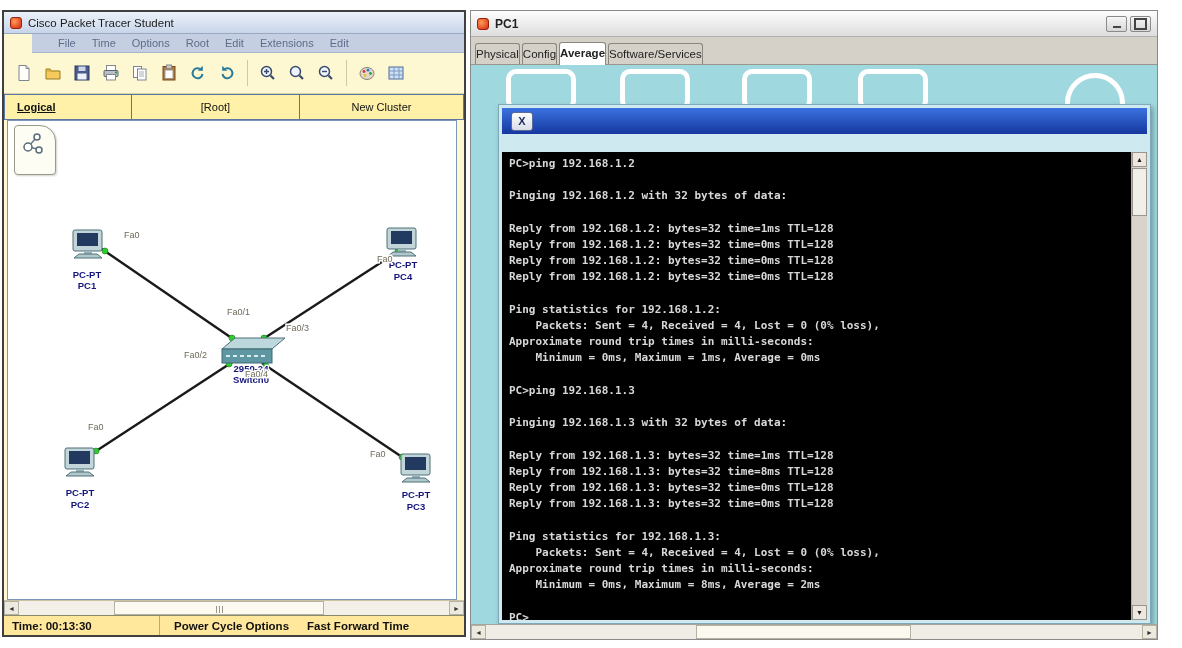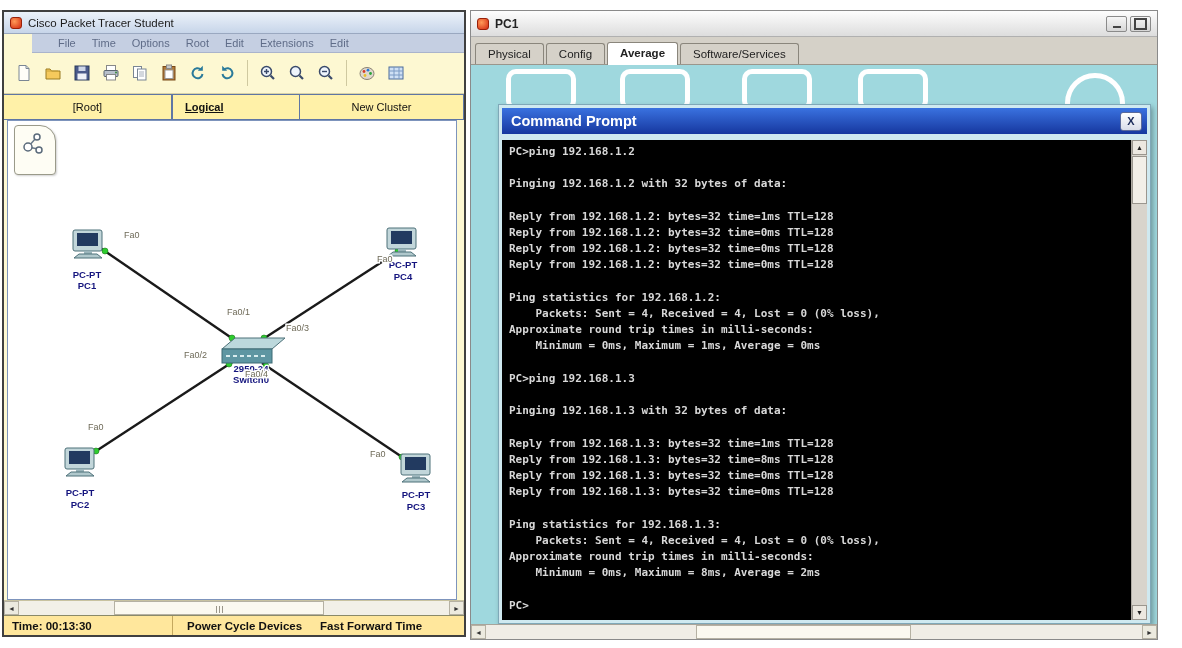--- a/index.html
+++ b/index.html
@@ -35,21 +35,21 @@
     display:flex; align-items:flex-start; padding:5px; }
   .pt-hscroll { height:15px; background:#f2f0e8; border-top:1px solid #c8c2a0; display:flex; }
   .sb-btn { width:15px; height:100%; background:#eceadf; border:1px solid #b5b1a3;
     font-size:7px; color:#333; display:flex; align-items:center; justify-content:center; }
   .sb-track { flex:1; position:relative; }
   .sb-thumb { position:absolute; top:0; height:100%; background:#fbf9f0; border:1px solid #b5b1a3;
     display:flex; align-items:center; justify-content:center; gap:2px; }
   .grip i { display:inline-block; width:1px; height:7px; background:#9a968a; margin:0 1px; }
   .pt-statusbar { height:20px; background:#ffe79c; border-top:1px solid #8a8a6a;
     display:flex; align-items:center; font-size:11.5px; font-weight:bold; color:#111; }
-  .time-cell { width:169px; align-self:stretch; display:flex; align-items:center; padding-left:8px;
+  .time-cell { width:156px; align-self:stretch; display:flex; align-items:center; padding-left:8px;
     border-right:1px solid #c4a85e; }
   .sb-actions { display:flex; gap:18px; padding-left:14px; }
 
   
   .port-label { font:9px "Liberation Sans",sans-serif; fill:#6e6a58; paint-order:stroke; stroke:#ffffff; stroke-width:3px; }
   .dev-label { font:600 9.5px "Liberation Sans",sans-serif; fill:#14147e; text-anchor:middle;
     paint-order:stroke; stroke:#ffffff; stroke-width:2.5px; }
 
   
   .pc1-window { position:absolute; left:470px; top:10px; width:688px; height:630px;
@@ -57,38 +57,38 @@
   .pc1-titlebar { height:26px; background:linear-gradient(#fdfdfd,#dddddd); border-bottom:1px solid #b0b0b0;
     display:flex; align-items:center; gap:6px; padding:0 6px; font-size:12px; font-weight:bold; color:#222; }
   .win-controls { margin-left:auto; display:flex; gap:3px; }
   .wc { width:21px; height:16px; background:linear-gradient(#f6f6f6,#d6d6d6); border:1px solid #8a8a8a;
     border-radius:2px; display:flex; align-items:center; justify-content:center; }
   .wc-min::after { content:""; width:8px; height:2px; background:#444; margin-top:7px; }
   .wc-max::after { content:""; width:9px; height:8px; border:2px solid #444; }
   .pc1-tabs { height:28px; background:#d5d1c8; border-bottom:1px solid #9a968c;
     display:flex; align-items:flex-end; gap:2px; padding:4px 0 0 4px; }
   .tab { border:1px solid #8a867c; border-bottom:none; border-radius:3px 3px 0 0;
-    padding:4px 12px; font-size:11.5px; background:#d5d1c8; color:#222; }
+    padding:4px 0; font-size:11.5px; background:#d5d1c8; color:#222; }
   .tab.active { background:#fff; font-weight:bold; padding-bottom:6px; margin-bottom:-1px; }
   .pc1-desktop { flex:1; position:relative; background:#9fd8de; min-height:0; overflow:hidden; }
   .desk-icon { position:absolute; top:4px; width:70px; height:42px; border:5px solid #fff; border-radius:10px; }
   .desk-icon.round { width:60px; height:60px; border-radius:50%; }
   .pc1-hscroll { height:15px; background:#f0ede6; border-top:1px solid #a8a49a; display:flex; }
 
   
   .cmd-window { position:absolute; left:27px; top:39px; width:653px; height:520px;
     background:#cfe9f0; border:1px solid #7fa8b8; padding:3px; display:flex; flex-direction:column;
     box-shadow:2px 3px 5px rgba(0,0,0,.3); }
   .cmd-titlebar { height:26px; background:linear-gradient(#3a72e0,#16379f); display:flex; align-items:center;
     padding:0 5px 0 9px; color:#fff; font-weight:bold; font-size:14.5px; flex:none; }
   .cmd-title { flex:1; }
   .cmd-close { width:22px; height:19px; background:linear-gradient(#ffffff,#d9dde9); border:1px solid #5a6a9a;
     border-radius:3px; color:#1a2a5a; font-weight:bold; font-size:11px;
     display:flex; align-items:center; justify-content:center; }
-  .cmd-body { flex:1; display:flex; margin-top:6px; min-height:0; }
+  .cmd-body { flex:1; display:flex; margin-top:18px; min-height:0; }
   .terminal { flex:1; background:#000; color:#d8d8d8; padding:4px 7px; overflow:hidden; white-space:pre;
     font-family:"DejaVu Sans Mono", monospace; font-size:11px; line-height:16.2px; font-weight:bold; }
   .cmd-scroll { width:16px; background:#d8d4cc; border-left:1px solid #b0aca4;
     position:relative; display:flex; flex-direction:column; flex:none; }
   .cs-btn { height:15px; background:#ece8e0; border:1px solid #9a968e; font-size:7px; color:#222;
     display:flex; align-items:center; justify-content:center; }
   .cs-btn.down { margin-top:auto; }
   .cs-thumb { position:absolute; top:16px; left:0; width:100%; height:48px; background:#f2efe8; border:1px solid #9a968e; }
 </style>
 </head>
@@ -199,22 +199,22 @@
       </span>
       <span class="tool-icon">
         <svg width="18" height="18">
             <rect x="2" y="3" width="14" height="12" fill="#cfe0f4" stroke="#4a6a9a"></rect>
             <path d="M2 7h14M2 11h14M7 3v12M12 3v12" stroke="#7a9ac4"></path>
           </svg>
       </span>
     </div>
 
     <div class="pt-tabbar">
+      <div class="seg seg-logical">Logical</div>
       <div class="seg seg-root">[Root]</div>
-      <div class="seg seg-logical">Logical</div>
       <div class="seg seg-cluster">New Cluster</div>
     </div>
 
     <div class="canvas-wrap">
       <div class="pt-canvas">
 
         <svg class="topo" width="450" height="482" viewBox="0 0 450 482">
 
           <g stroke="#1a1a1a" stroke-width="2.4">
             <line x1="88" y1="124" x2="228" y2="220"></line>
@@ -303,21 +303,21 @@
         <div class="sb-thumb" style="left:95px; width:210px;">
           <span class="grip"><i></i><i></i><i></i></span>
         </div>
       </div>
       <div class="sb-btn">►</div>
     </div>
 
     <div class="pt-statusbar">
       <div class="time-cell">Time: 00:13:30</div>
       <div class="sb-actions">
-        <span>Power Cycle Devices</span>
+        <span>Power Cycle Options</span>
         <span>Fast Forward Time</span>
       </div>
     </div>
   </div>
 
   <div class="pc1-window">
     <div class="pc1-titlebar">
       <span class="pt-logo"></span>
       <span>PC1</span>
       <div class="win-controls">
@@ -335,21 +335,20 @@
 
     <div class="pc1-desktop">
       <div class="desk-icon" style="left:35px;"></div>
       <div class="desk-icon" style="left:149px;"></div>
       <div class="desk-icon" style="left:271px;"></div>
       <div class="desk-icon" style="left:387px;"></div>
       <div class="desk-icon round" style="left:594px; top:8px;"></div>
 
       <div class="cmd-window">
         <div class="cmd-titlebar">
-          <span class="cmd-title">Command Prompt</span>
           <span class="cmd-close">X</span>
         </div>
         <div class="cmd-body">
           <pre class="terminal">PC&gt;ping 192.168.1.2
 
 Pinging 192.168.1.2 with 32 bytes of data:
 
 Reply from 192.168.1.2: bytes=32 time=1ms TTL=128
 Reply from 192.168.1.2: bytes=32 time=0ms TTL=128
 Reply from 192.168.1.2: bytes=32 time=0ms TTL=128

